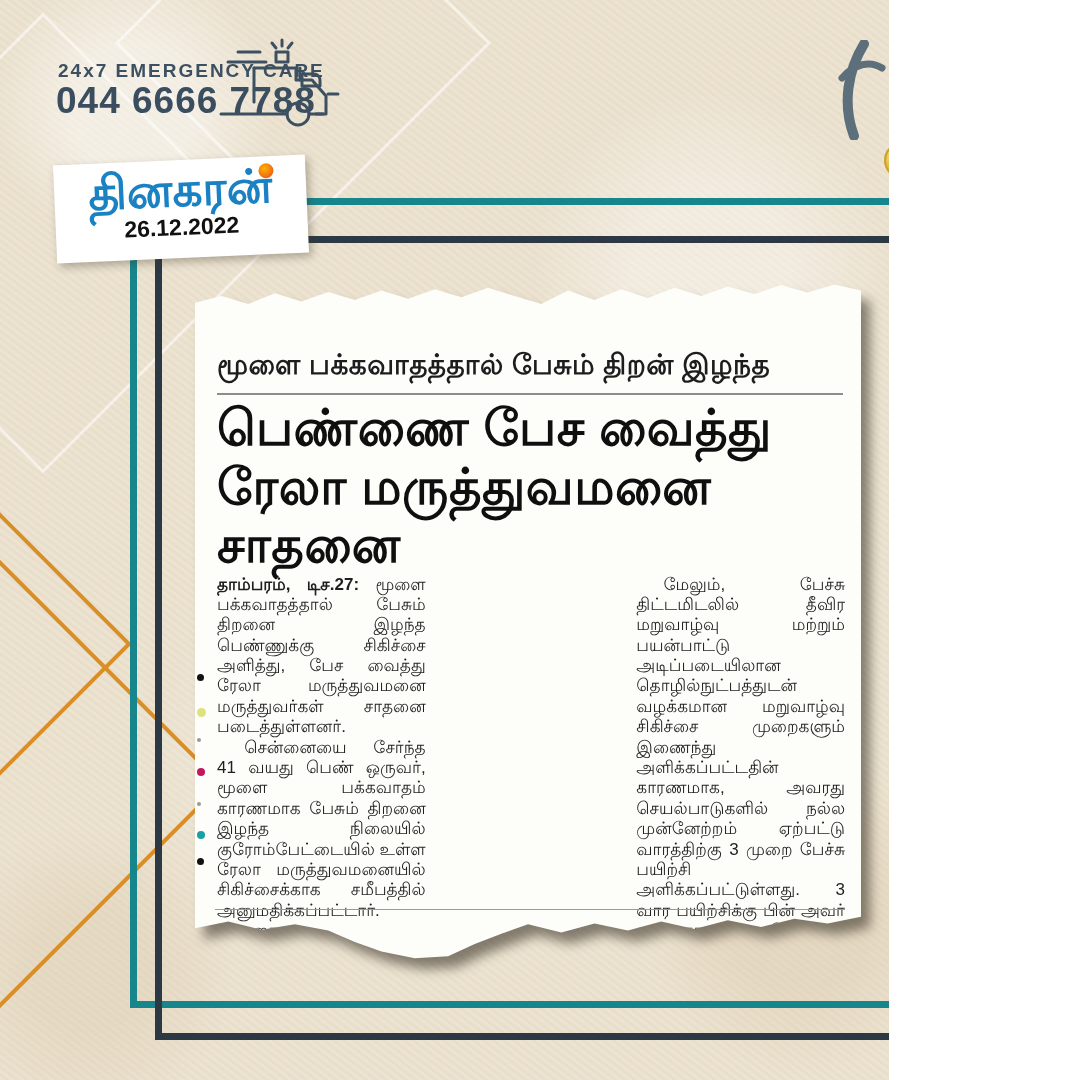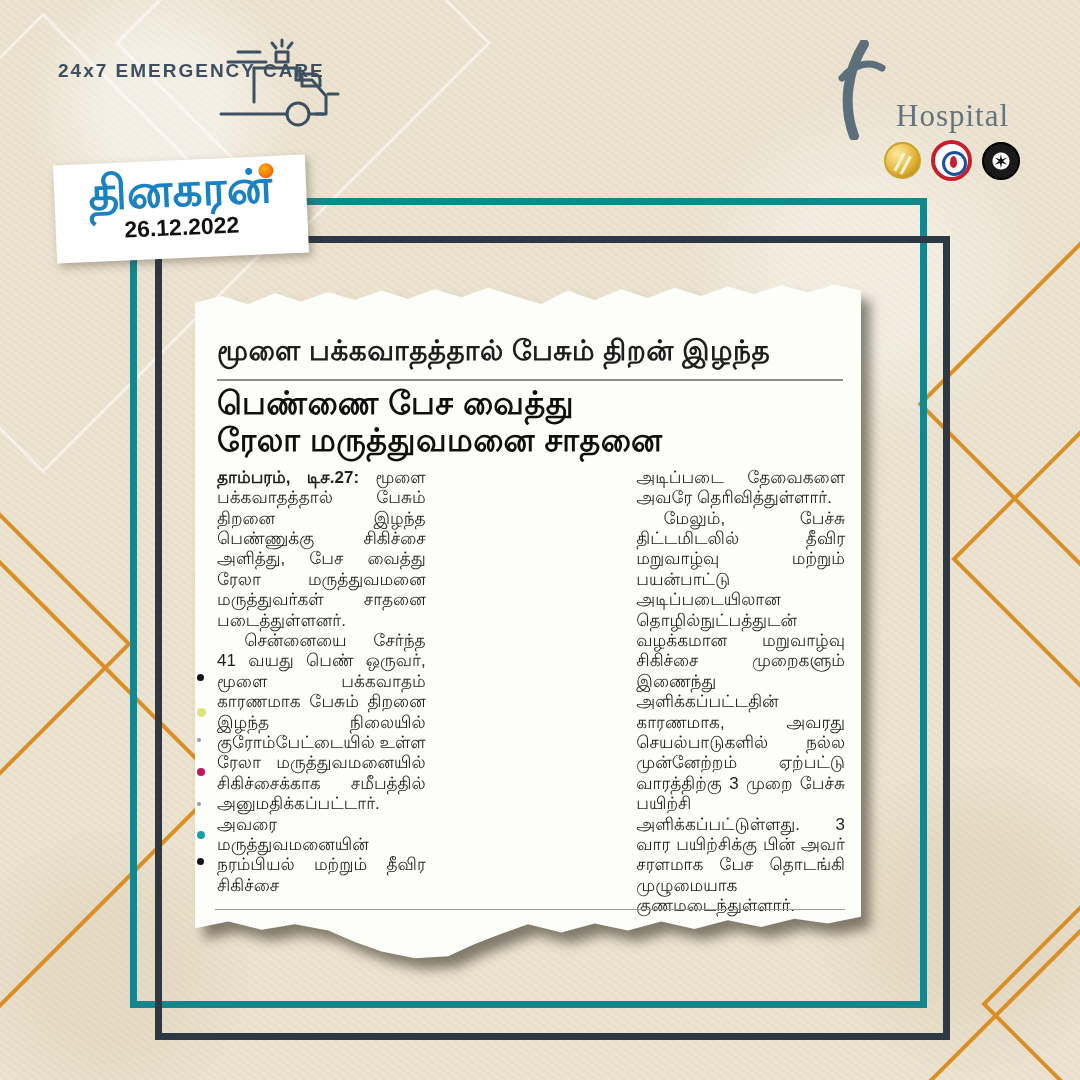--- a/index.html
+++ b/index.html
@@ -1,18 +1,18 @@
 <!DOCTYPE html>
 <html><head>
 <meta charset="utf-8">
 <style>
   html,body{margin:0;padding:0;}
   body{font-family:"Liberation Sans", sans-serif;}
   .canvas{
-    position:relative;width:1080px;height:1080px;overflow:hidden;
+    position:relative;width:889px;height:1080px;overflow:hidden;
     background-color:#ebe2cf;
     background-image:
       radial-gradient(circle at 15% 10%, rgba(255,255,255,.45) 0 60px, rgba(255,255,255,0) 140px),
       radial-gradient(circle at 80% 25%, rgba(255,255,255,.35) 0 80px, rgba(255,255,255,0) 180px),
       radial-gradient(circle at 40% 70%, rgba(255,255,255,.30) 0 90px, rgba(255,255,255,0) 200px),
       radial-gradient(circle at 90% 85%, rgba(214,196,166,.35) 0 70px, rgba(214,196,166,0) 160px),
       radial-gradient(circle at 10% 90%, rgba(214,196,166,.30) 0 60px, rgba(214,196,166,0) 150px),
       repeating-linear-gradient(37deg, rgba(255,255,255,.06) 0 3px, rgba(190,172,142,.06) 3px 6px);
   }
   
@@ -41,24 +41,24 @@
   
   .masthead{position:absolute;left:55px;top:160px;width:252px;height:98px;background:#fff;box-shadow:3px 4px 8px rgba(60,50,35,.35);transform:rotate(-2.5deg);z-index:4;text-align:center;}
   .masthead .paper-name{font-size:47px;font-weight:bold;color:#1a82c3;line-height:1.0;margin-top:6px;}
   .masthead .paper-date{font-size:23px;font-weight:bold;color:#111;margin-top:1px;}
   .masthead .sun-dot{position:absolute;left:205px;top:7px;width:15px;height:15px;border-radius:50%;background:radial-gradient(circle at 40% 35%, #ffb300, #e8431e);}
   
   .clip-wrap{position:absolute;left:195px;top:281px;width:666px;height:680px;z-index:5;filter:drop-shadow(9px 11px 6px rgba(45,38,28,.55));}
   .clipping{position:relative;width:100%;height:100%;background:#fdfdfa;box-sizing:border-box;padding:54px 16px 0 22px;
     clip-path:polygon(0% 3.2%,4% 2.2%,8% 3.4%,12% 1.8%,16% 3%,20% 1.6%,24% 2.8%,28% 1.4%,32% 2.6%,36% 1.2%,40% 2.4%,44% 1%,48% 2.2%,52% 3.4%,56% 1.4%,60% 2.8%,64% 1.2%,68% 2.5%,72% 1%,76% 2.2%,80% .8%,84% 1.9%,88% .6%,92% 1.7%,96% .5%,100% 1.4%,
     100% 93.5%,95% 94.5%,90% 93.8%,85% 95%,80% 94%,75% 95.3%,70% 94.2%,65% 95.5%,60% 94.5%,55% 95.8%,50% 94.6%,46% 96%,42% 97.5%,38% 99.3%,33% 99.6%,28% 98.6%,24% 97.2%,20% 95.5%,15% 94.6%,10% 95.4%,5% 94.2%,0% 95.2%);}
-  .kicker{font-size:28px;font-weight:600;color:#1d1d1d;letter-spacing:.5px;}
+  .kicker{font-size:28px;font-weight:600;color:#1d1d1d;letter-spacing:.5px;margin-top:14px;}
   .kicker-rule{border:0;border-top:2px solid #8d8d8d;margin:9px 2px 4px 0;}
-  .headline{font-size:32px;line-height:1.17;font-weight:800;color:#0f0f0f;letter-spacing:.5px;}
-  .bodycols{display:flex;gap:1px;margin-top:8px;}
+  .headline{font-size:50px;line-height:1.17;font-weight:800;color:#0f0f0f;letter-spacing:.5px;}
+  .bodycols{display:flex;gap:1px;margin-top:0;}
   .bodycols .col{flex:1;font-size:17px;line-height:1.2;color:#1f1f1f;text-align:justify;}
   .bodycols p{margin:0;}
   .bodycols p.indent{text-indent:1.6em;}
   .bold{font-weight:bold;}
   .bottom-rule{position:absolute;left:20px;right:16px;top:628px;border-top:1.5px solid #9a9a9a;}
   .dot{position:absolute;border-radius:50%;z-index:6;}
 </style>
 </head>
 <body>
 
@@ -71,20 +71,21 @@
   <div class="diamond" style="left:1015px;top:405px;width:300px;height:300px;"></div>
   <div class="diamond" style="left:975px;top:955px;width:260px;height:260px;"></div>
   <div class="diamond" style="left:1045px;top:850px;width:300px;height:300px;"></div>
   <div class="diamond" style="left:-220px;top:600px;width:360px;height:360px;"></div>
   <div class="diamond" style="left:-240px;top:490px;width:300px;height:300px;"></div>
 
   <div class="frame-teal"></div>
   <div class="frame-navy"></div>
 
   <div class="em-label">24x7 EMERGENCY CARE</div>
+  <div class="em-phone">044 6666 7788</div>
   <svg class="ambulance" width="125" height="105" viewBox="0 0 125 105" fill="none" stroke="#3d5061" stroke-width="3" stroke-linecap="round" stroke-linejoin="round">
     <line x1="22" y1="26" x2="44" y2="26"></line>
     <line x1="12" y1="36" x2="50" y2="36"></line>
     <rect x="60" y="26" width="12" height="10"></rect>
     <line x1="66" y1="14" x2="66" y2="20"></line>
     <line x1="56" y1="17" x2="60" y2="22"></line>
     <line x1="76" y1="17" x2="72" y2="22"></line>
     <path d="M38,42 h42 v12 h16 l14,16 v18 h-10"></path>
     <path d="M38,42 v34"></path>
     <path d="M84,54 v-12"></path>
@@ -121,21 +122,20 @@
         <div>ரேலா மருத்துவமனை சாதனை</div>
       </div>
       <div class="bodycols">
         <div class="col">
           <p><span class="bold">தாம்பரம், டிச.27:</span><span> மூளை பக்கவாதத்தால் பேசும் திறனை இழந்த பெண்ணுக்கு சிகிச்சை அளித்து, பேச வைத்து ரேலா மருத்துவமனை மருத்துவர்கள் சாதனை படைத்துள்ளனர்.</span></p>
           <p class="indent">சென்னையை சேர்ந்த 41 வயது பெண் ஒருவர், மூளை பக்கவாதம் காரணமாக பேசும் திறனை இழந்த நிலையில் குரோம்பேட்டையில் உள்ள ரேலா மருத்துவமனையில் சிகிச்சைக்காக சமீபத்தில் அனுமதிக்கப்பட்டார். அவரை மருத்துவமனையின் நரம்பியல் மற்றும் தீவிர சிகிச்சை</p>
         </div>
         <div class="col">
         </div>
         <div class="col">
-          <p>அடிப்படை தேவைகளை அவரே தெரிவித்துள்ளார்.</p>
           <p class="indent">மேலும், பேச்சு திட்டமிடலில் தீவிர மறுவாழ்வு மற்றும் பயன்பாட்டு அடிப்படையிலான தொழில்நுட்பத்துடன் வழக்கமான மறுவாழ்வு சிகிச்சை முறைகளும் இணைந்து அளிக்கப்பட்டதின் காரணமாக, அவரது செயல்பாடுகளில் நல்ல முன்னேற்றம் ஏற்பட்டு வாரத்திற்கு 3 முறை பேச்சு பயிற்சி அளிக்கப்பட்டுள்ளது. 3 வார பயிற்சிக்கு பின் அவர் சரளமாக பேச தொடங்கி முழுமையாக குணமடைந்துள்ளார்.</p>
         </div>
       </div>
       <div class="bottom-rule"></div>
     </div>
   </div>
 
   <div id="dots-container">
       <div class="dot" style="left: 197px; top: 674px; width: 7px; height: 7px; background: rgb(17, 17, 17);"></div>
       <div class="dot" style="left: 197px; top: 708px; width: 9px; height: 9px; background: rgb(221, 227, 122);"></div>

